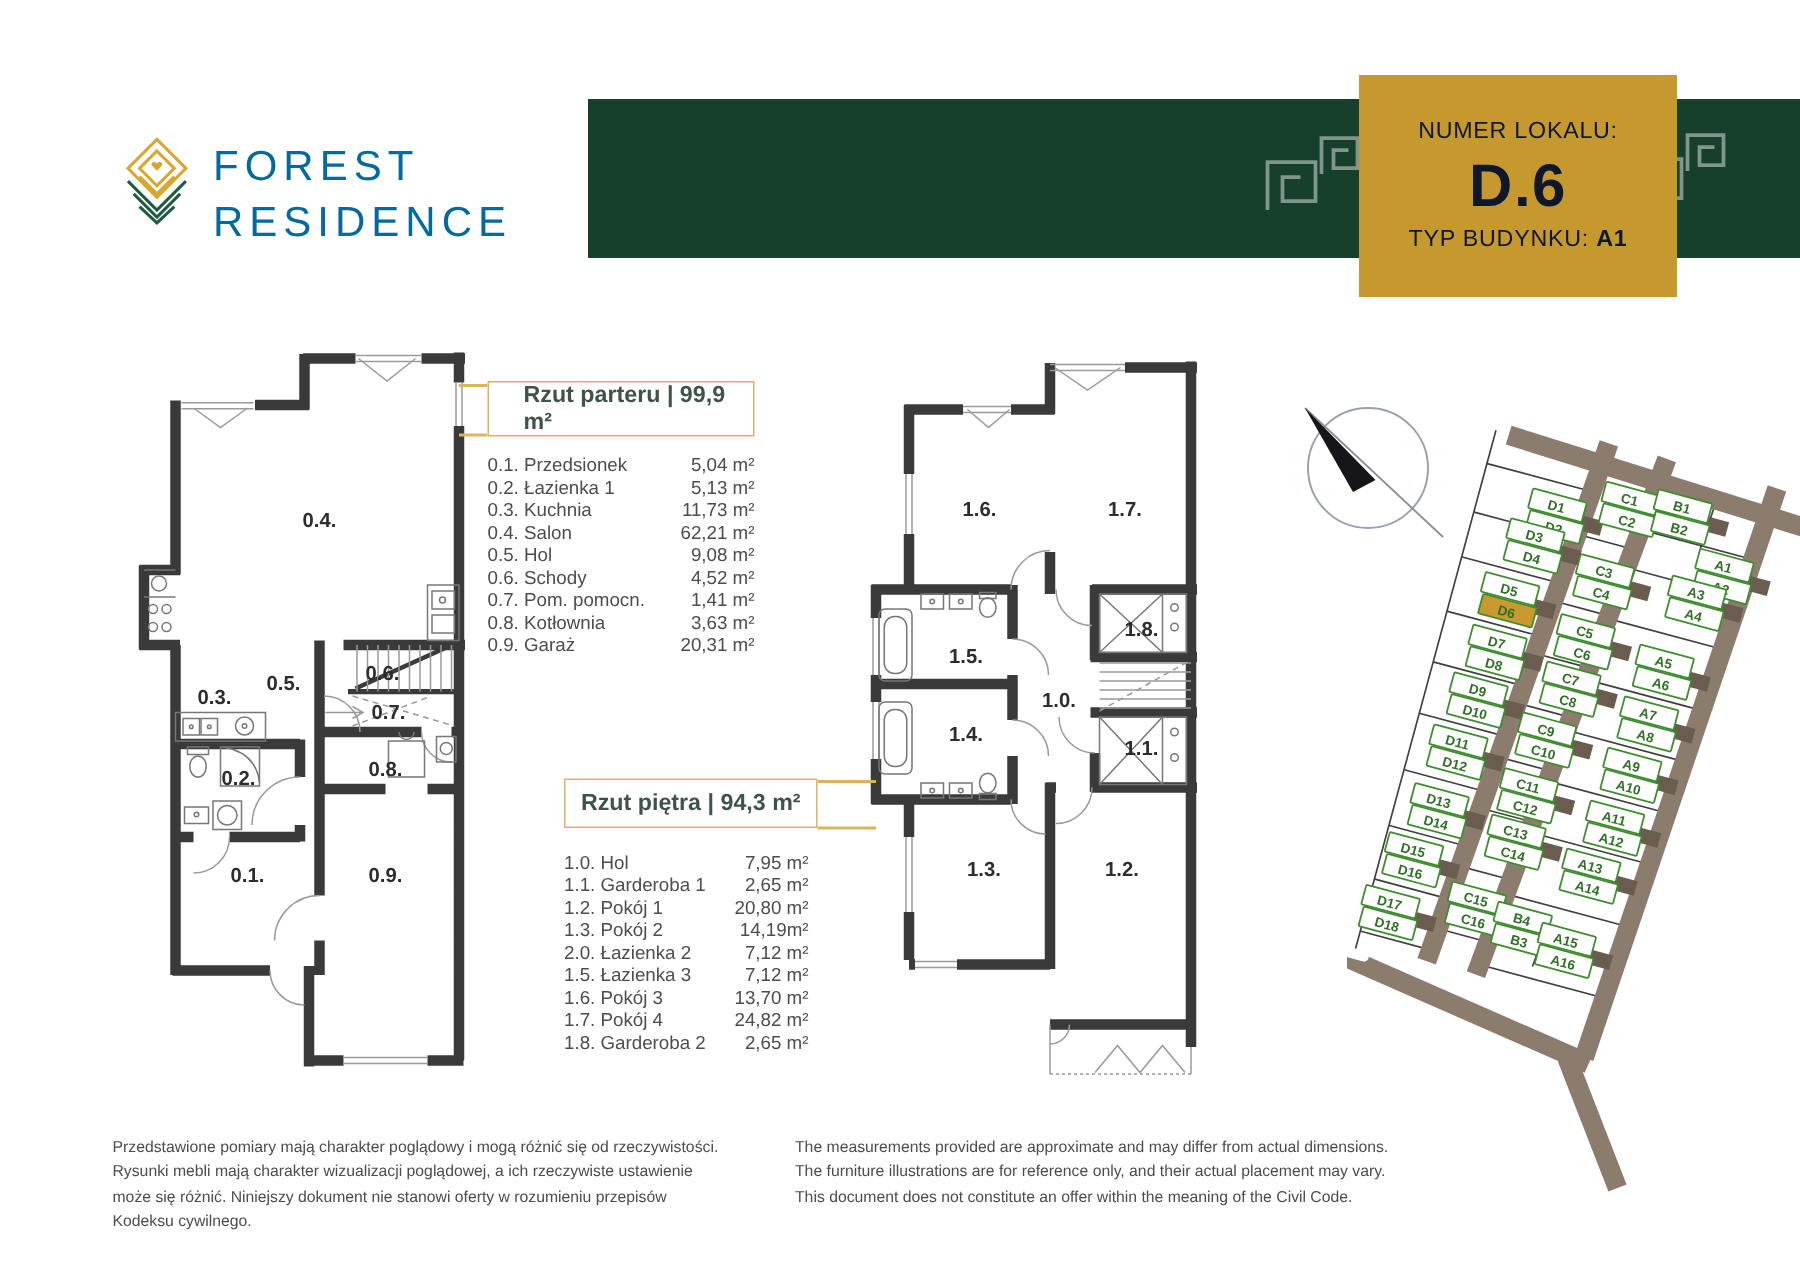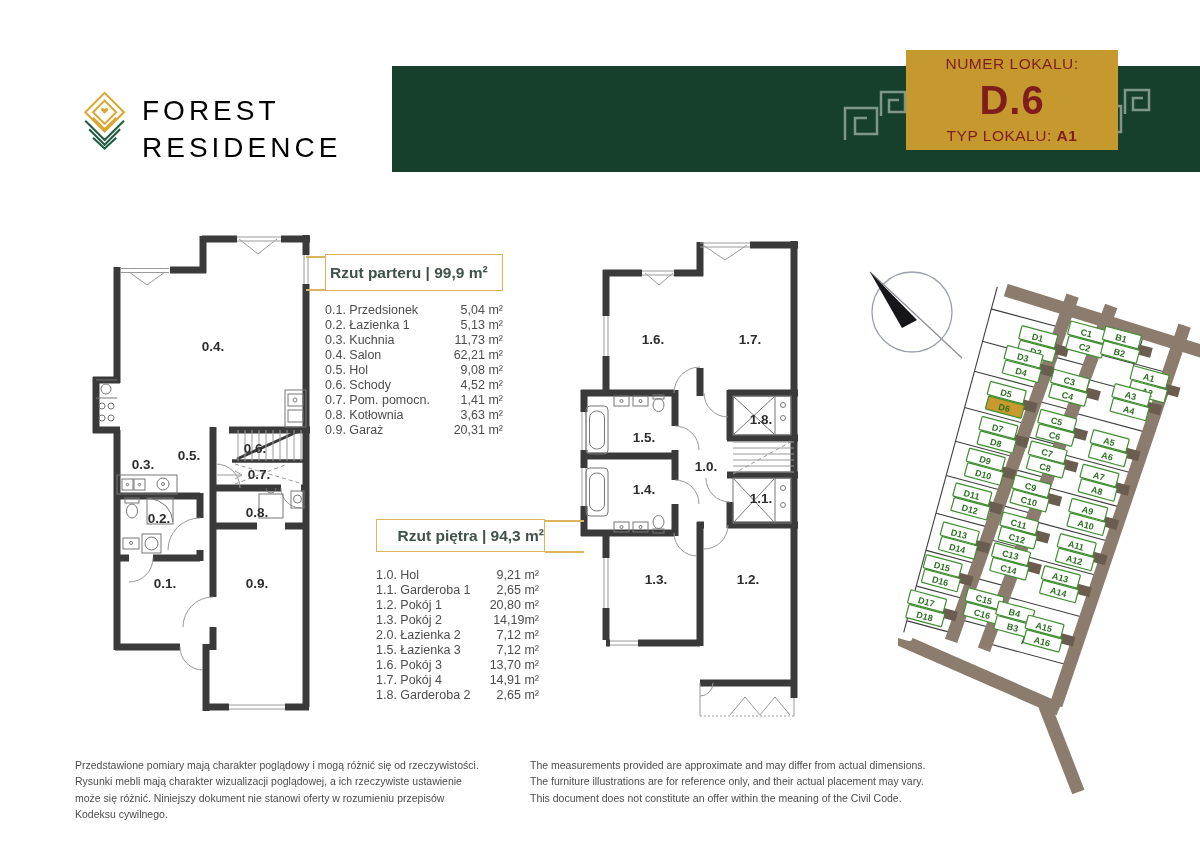--- a/index.html
+++ b/index.html
@@ -1,33 +1,33 @@
 <!DOCTYPE html>
 <html><head>
 <meta charset="utf-8">
 <style>
   html,body{margin:0;padding:0;background:#e8e8e8;}
   .page{position:relative;width:1200px;height:849px;background:#fff;overflow:hidden;
         font-family:"Liberation Sans",sans-serif;margin:0 auto;}
   .abs{position:absolute;}
   
   .green-bar{left:392px;top:66px;width:808px;height:106px;background:#16402b;}
-  .gold-box{left:906px;top:50px;width:212px;height:100px;background:#c6992f;color:#7f1d1d;
+  .gold-box{left:906px;top:50px;width:212px;height:148px;background:#c6992f;color:#0f172a;
             display:flex;flex-direction:column;align-items:center;justify-content:center;gap:7px;z-index:3;}
   .gold-box .lbl{font-size:15.5px;letter-spacing:.5px;font-weight:500;}
   .gold-box .unit{font-size:40px;font-weight:700;letter-spacing:1px;line-height:1;text-align:right;}
   .gold-box .typ b{font-weight:700;}
   .motif{z-index:2;}
   .brand-mark{left:76px;top:84px;}
-  .brand-text{left:142px;top:92px;color:#000000;font-size:28px;letter-spacing:4px;line-height:37px;font-weight:400;}
+  .brand-text{left:142px;top:92px;color:#0369a1;font-size:28px;letter-spacing:4px;line-height:37px;font-weight:400;}
   
   .plan-title{border:1.5px solid #ddb35f;background:#fff;box-sizing:border-box;display:flex;align-items:center;
               font-weight:700;font-size:15.5px;color:#3f5349;}
-  .pt-ground{left:325px;top:254px;width:178px;height:37px;padding-left:4px;}
-  .pt-upper{left:376px;top:519px;width:169px;height:33px;justify-content:flex-end;}
+  .pt-ground{left:325px;top:254px;width:178px;height:37px;padding-left:23px;}
+  .pt-upper{left:376px;top:519px;width:169px;height:33px;justify-content:center;}
   .gold-line{height:2px;background:#ddb35f;}
   
   .room-list{display:flex;flex-direction:column;}
   .rl-ground{left:325px;top:303px;width:178px;}
   .rl-upper{left:376px;top:568px;width:163px;}
   .room-row{display:flex;justify-content:space-between;height:15px;font-size:12.5px;color:#4d4d4d;line-height:15px;}
   .room-row .room-area{text-align:right;}
   
   .wall{stroke:#3a3a3a;stroke-width:7;fill:none;}
   .wall3{stroke:#3a3a3a;stroke-width:3.5;fill:none;}
@@ -64,21 +64,21 @@
     <g fill="none" stroke="rgba(255,255,255,0.45)" stroke-width="2.5">
       <path d="M3,54 V22 H35 V48 H13 V32 H25"></path>
       <path d="M39,30 V6 H63 V26 H47 V14 H57"></path>
     </g>
   </svg>
 
   <div class="abs gold-box">
     <div class="lbl">NUMER LOKALU:</div>
     <div class="unit">D.6</div>
     <div class="typ lbl">
-      <span>TYP LOKALU:</span>
+      <span>TYP BUDYNKU:</span>
       <b>A1</b>
     </div>
   </div>
 
   <svg class="abs brand-mark" width="58" height="82" viewBox="0 0 75 95">
     <g fill="none" stroke-width="2.6">
       <g stroke="#d9a62e">
         <path d="M37,6 L62,31 L37,56 L12,31 Z"></path>
         <path d="M37,16 L52,31 L37,46 L22,31 Z"></path>
         <path d="M22,38 L37,53 L52,38"></path>
@@ -269,21 +269,21 @@
 
   <div class="abs gold-line" style="left:545px;top:520px;width:39px"></div>
   <div class="abs gold-line" style="left:545px;top:551px;width:39px"></div>
 
   <div class="abs plan-title pt-upper">
     <span>Rzut piętra | 94,3 m²</span>
   </div>
   <div class="abs room-list rl-upper" id="upper-room-list">
       <div class="room-row">
         <span class="room-name">1.0. Hol</span>
-        <span class="room-area">9,21 m²</span>
+        <span class="room-area">7,95 m²</span>
       </div>
       <div class="room-row">
         <span class="room-name">1.1. Garderoba 1</span>
         <span class="room-area">2,65 m²</span>
       </div>
       <div class="room-row">
         <span class="room-name">1.2. Pokój 1</span>
         <span class="room-area">20,80 m²</span>
       </div>
       <div class="room-row">
@@ -297,21 +297,21 @@
       <div class="room-row">
         <span class="room-name">1.5. Łazienka 3</span>
         <span class="room-area">7,12 m²</span>
       </div>
       <div class="room-row">
         <span class="room-name">1.6. Pokój 3</span>
         <span class="room-area">13,70 m²</span>
       </div>
       <div class="room-row">
         <span class="room-name">1.7. Pokój 4</span>
-        <span class="room-area">14,91 m²</span>
+        <span class="room-area">24,82 m²</span>
       </div>
       <div class="room-row">
         <span class="room-name">1.8. Garderoba 2</span>
         <span class="room-area">2,65 m²</span>
       </div>
     </div>
 
   <svg class="abs" style="left:858px;top:262px" width="118" height="105" viewBox="0 0 118 105">
     <circle cx="54" cy="50" r="40" fill="none" stroke="#9aa0b0" stroke-width="1.3"></circle>
     <line x1="12" y1="10" x2="104" y2="96" stroke="#8b8b95" stroke-width="1.2"></line>

